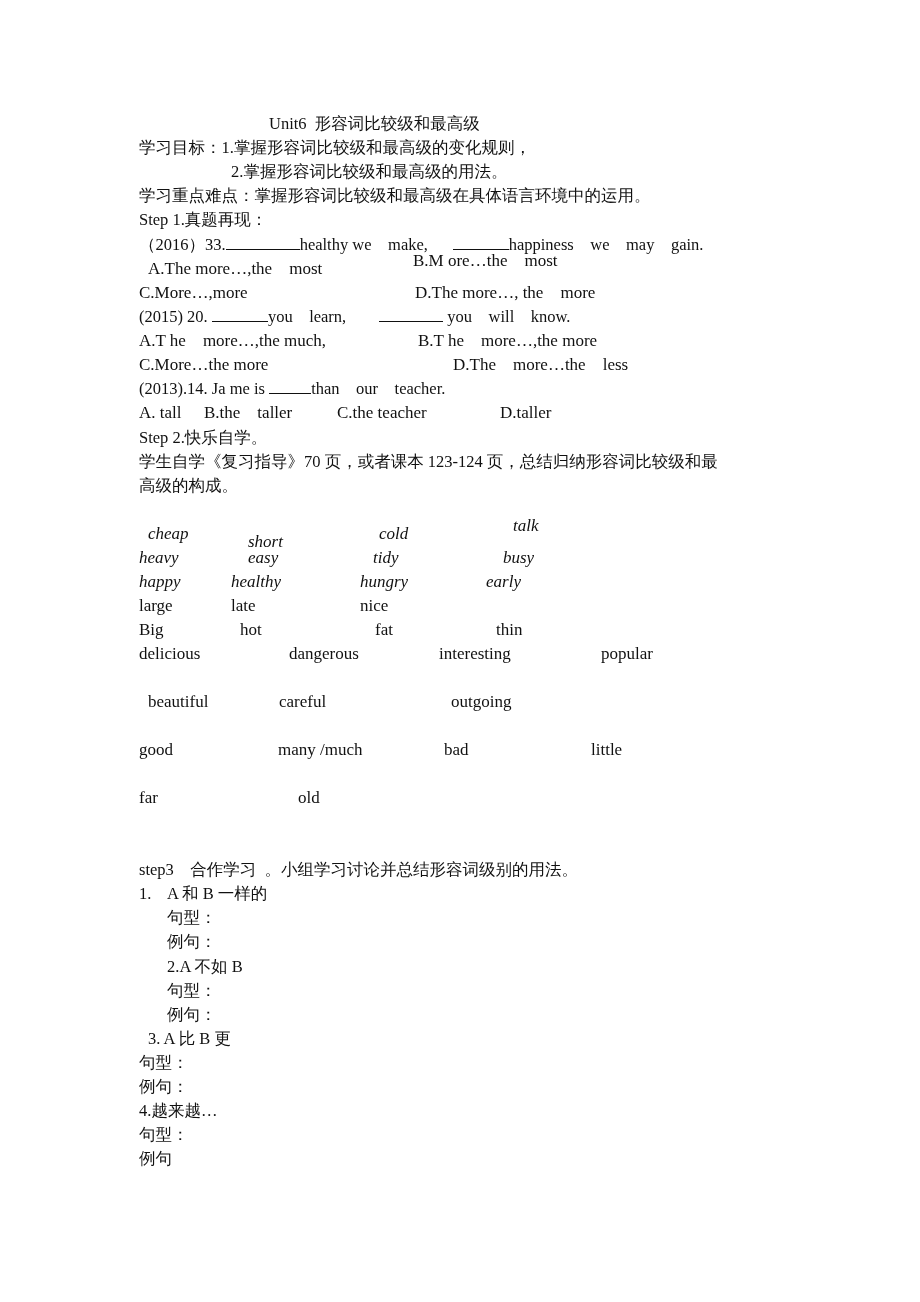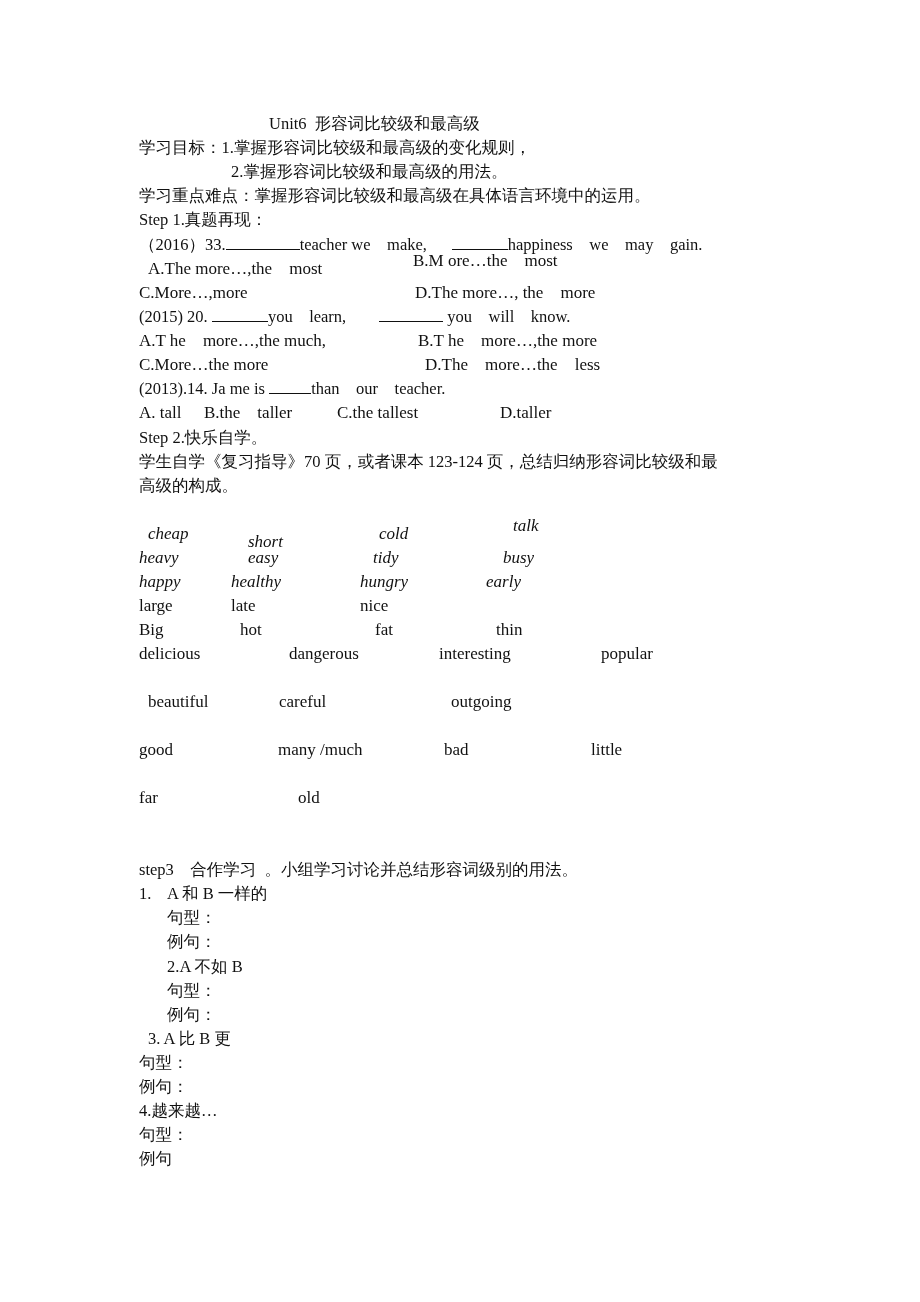--- a/index.html
+++ b/index.html
@@ -25,36 +25,36 @@
 
   <div class="line" style="left:269px; top:114px;text-align:center;">Unit6  形容词比较级和最高级</div>
 
   <div class="line" style="left:139px; top:138px;"><span>学习目标：</span><span>1.掌握形容词比较级和最高级的变化规则，</span></div>
   <div class="line" style="left:231px; top:162px;">2.掌握形容词比较级和最高级的用法。</div>
 
   <div class="line" style="left:139px; top:186px;">学习重点难点：掌握形容词比较级和最高级在具体语言环境中的运用。</div>
 
   <div class="line" style="left:139px; top:210px;">Step 1.真题再现：</div>
 
-  <div class="line" style="left:139px; top:235px;"><span>（2016）33.</span><span class="blank" style="width:74px;"></span><span>teacher we    make,</span><span>      </span><span class="blank" style="width:56px;"></span><span>happiness    we    may    gain.</span></div>
+  <div class="line" style="left:139px; top:235px;"><span>（2016）33.</span><span class="blank" style="width:74px;"></span><span>healthy we    make,</span><span>      </span><span class="blank" style="width:56px;"></span><span>happiness    we    may    gain.</span></div>
   <div class="abs" style="left:148px; top:259px;">A.The more…,the    most</div>
   <div class="abs" style="left:413px; top:251px;font-family:Liberation Serif, serif;">B.M ore…the    most</div>
   <div class="abs" style="left:139px; top:283px;">C.More…,more</div>
   <div class="abs" style="left:415px; top:283px;">D.The more…, the    more</div>
 
   <div class="line" style="left:139px; top:307px;"><span>(2015) 20.</span><span> </span><span class="blank" style="width:56px;"></span><span>you    learn,</span><span>        </span><span class="blank" style="width:64px;"></span><span> </span><span>you    will    know.</span></div>
   <div class="abs" style="left:139px; top:331px;">A.T he    more…,the much,</div>
   <div class="abs" style="left:418px; top:331px;">B.T he    more…,the more</div>
   <div class="abs" style="left:139px; top:355px;">C.More…the more</div>
-  <div class="abs" style="left:425px; top:355px;text-align:right;">D.The    more…the    less</div>
+  <div class="abs" style="left:453px; top:355px;text-align:right;">D.The    more…the    less</div>
 
   <div class="line" style="left:139px; top:379px;"><span>(2013).14. Ja me is</span><span> </span><span class="blank" style="width:42px;"></span><span>than    our    teacher.</span></div>
   <div class="abs" style="left:139px; top:403px;">A. tall</div>
   <div class="abs" style="left:204px; top:403px;">B.the    taller</div>
-  <div class="abs" style="left:337px; top:403px;">C.the tallest</div>
+  <div class="abs" style="left:337px; top:403px;">C.the teacher</div>
   <div class="abs" style="left:500px; top:403px;">D.taller</div>
 
   <div class="line" style="left:139px; top:428px;">Step 2.快乐自学。</div>
   <div class="line" style="left:139px; top:452px;">学生自学《复习指导》70 页，或者课本 123-124 页，总结归纳形容词比较级和最</div>
   <div class="line" style="left:139px; top:476px;">高级的构成。</div>
 
   <div class="abs it" style="left:148px; top:524px;">cheap</div>
   <div class="abs it" style="left:248px; top:524px;margin-top:8px;">short</div>
   <div class="abs it" style="left:379px; top:524px;">cold</div>
   <div class="abs it" style="left:513px; top:504px;margin-top:12px;">talk</div>

